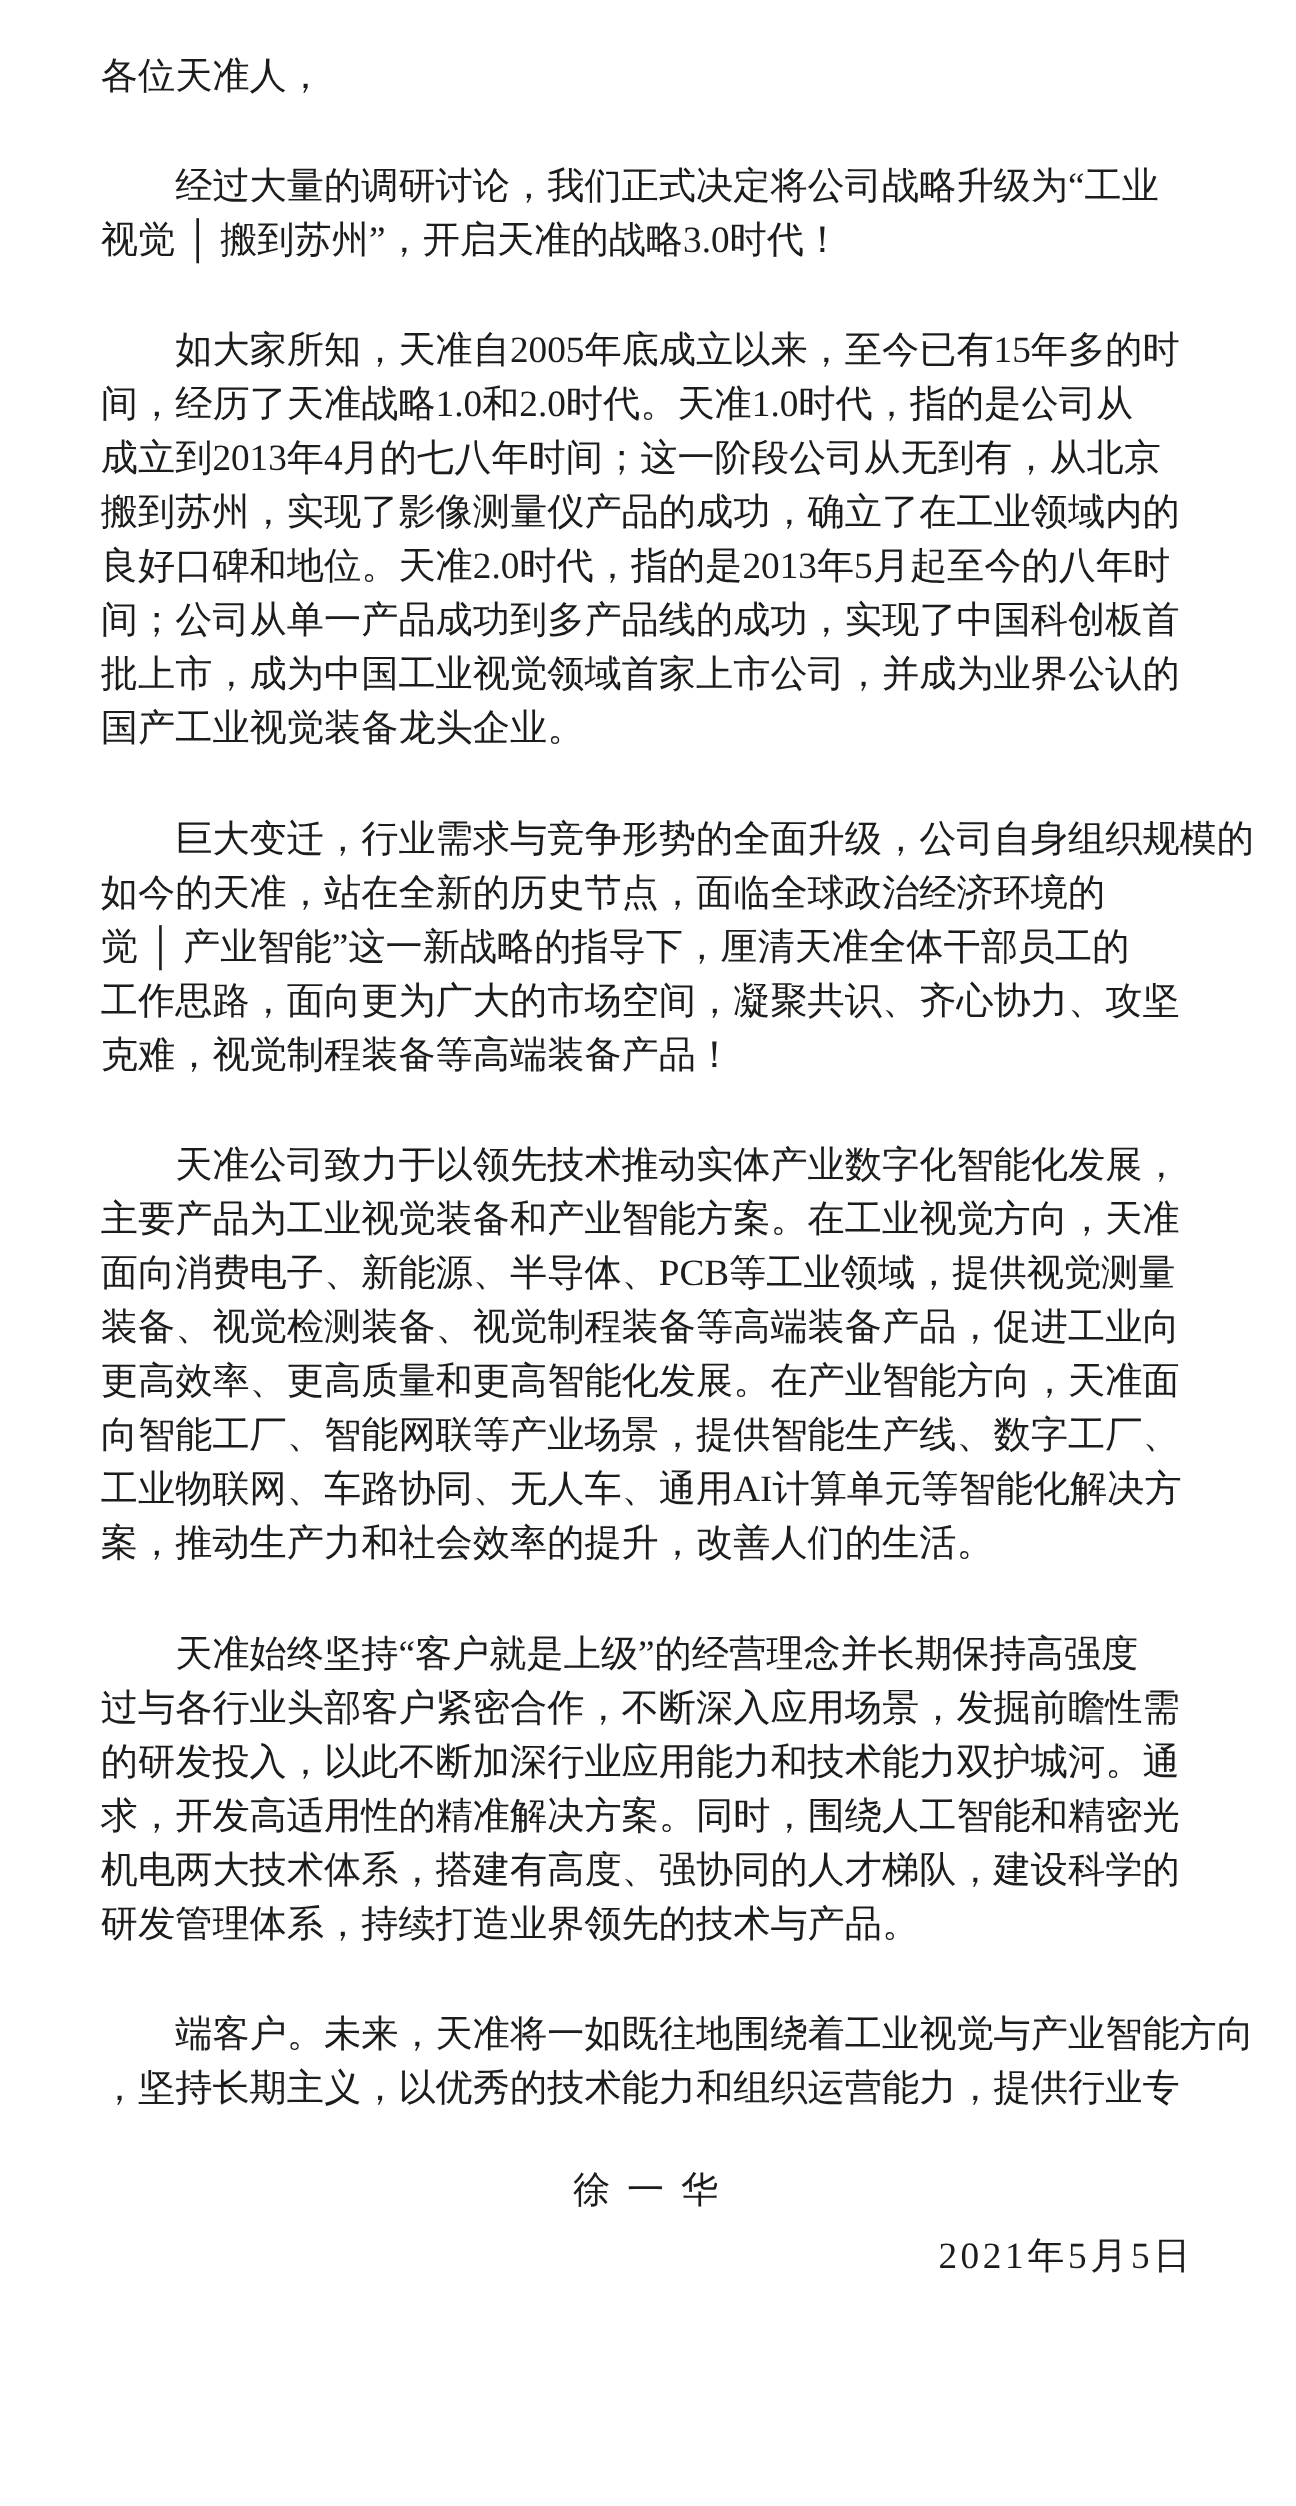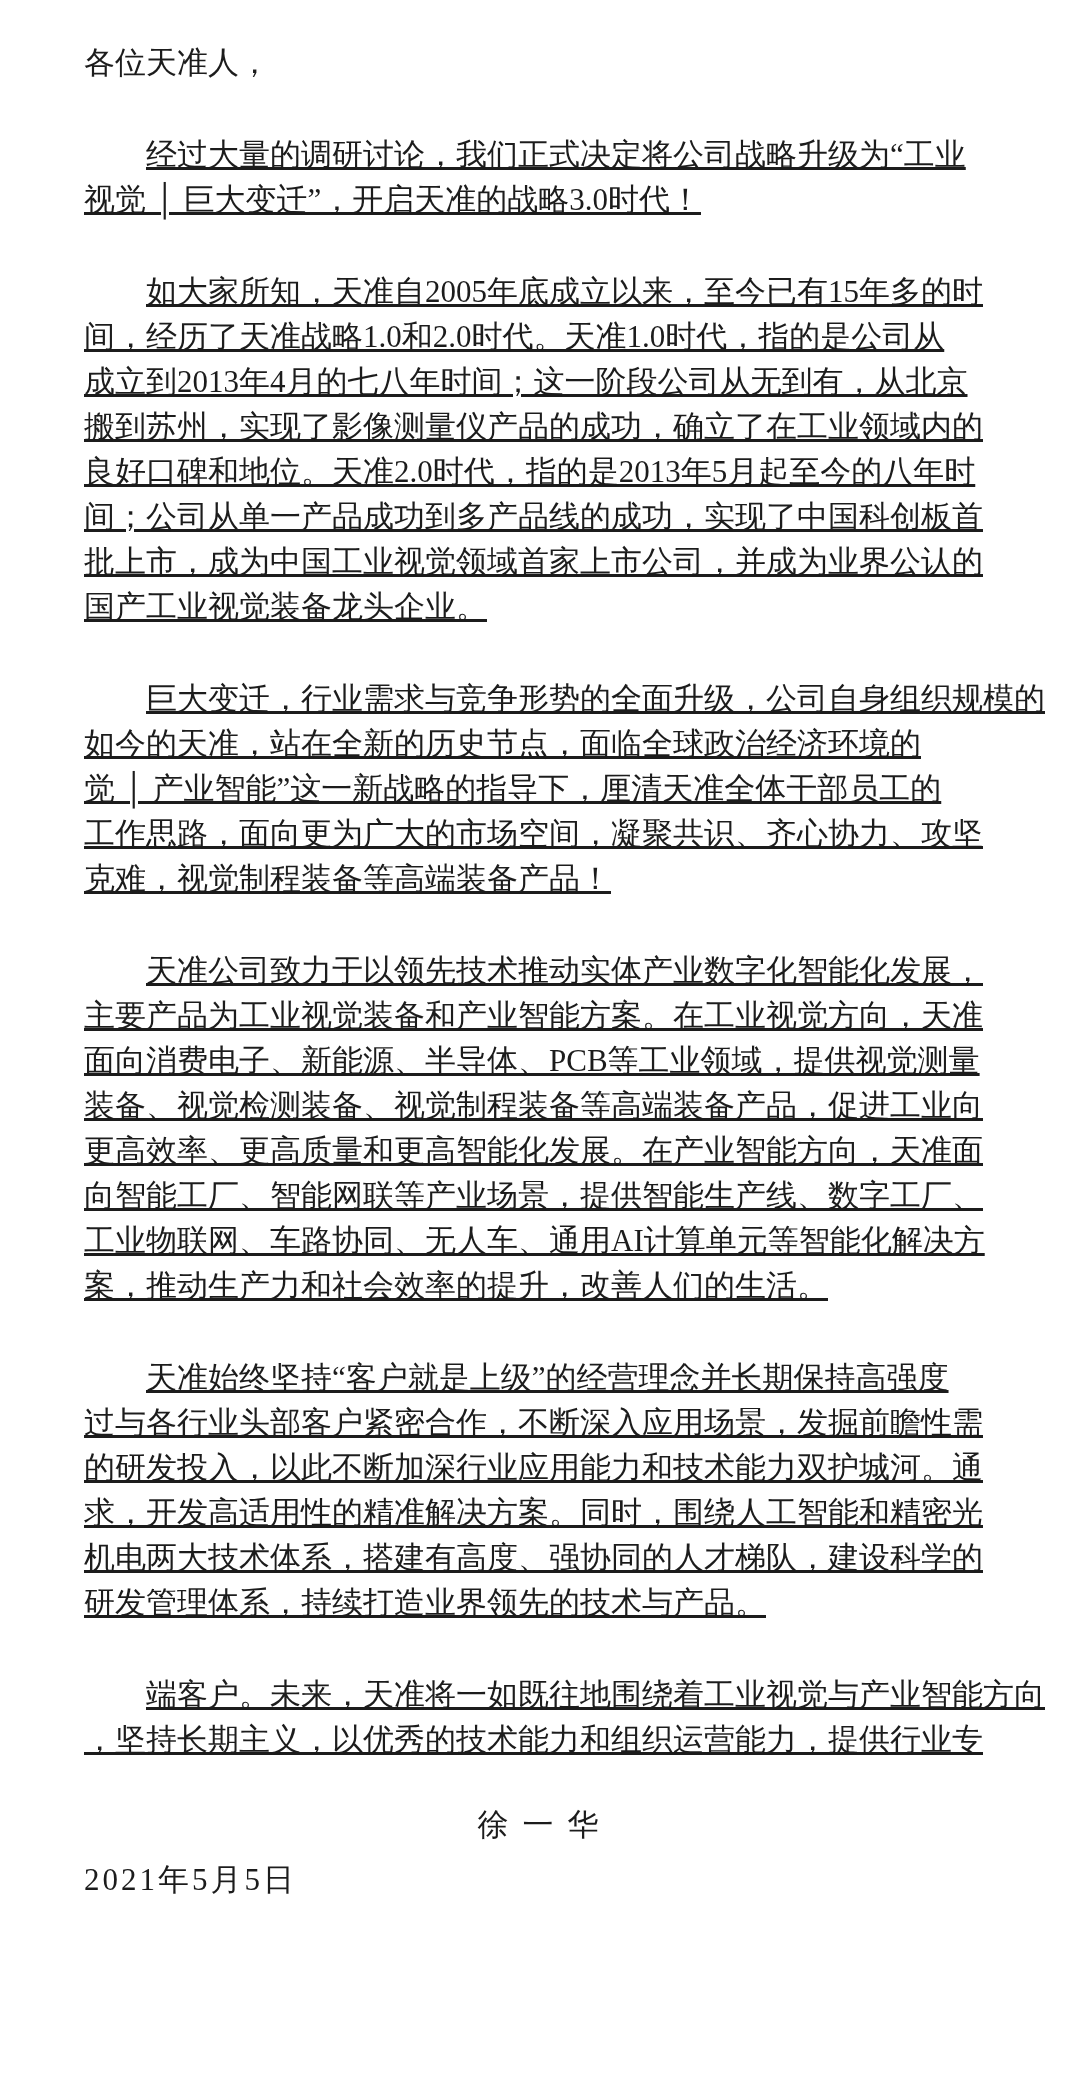--- a/index.html
+++ b/index.html
@@ -26,54 +26,53 @@
     line-height: 45px;
     white-space: nowrap;
   }
   .para {
     margin-top: 47px;
     font-size: 31px;
     line-height: 45px;
   }
   .para .line {
     white-space: nowrap;
-    text-decoration: underline;
   }
   .para .line:first-child {
     text-indent: 62px;
   }
   .signature {
     margin-top: 40px;
     font-size: 31px;
     line-height: 45px;
     text-align: center;
     letter-spacing: 14px;
     margin-right: -14px;
     white-space: nowrap;
   }
   .date {
     margin-top: 10px;
     font-size: 31px;
     line-height: 45px;
-    text-align: left;
+    text-align: right;
     letter-spacing: 3px;
     margin-right: -3px;
     white-space: nowrap;
   }
 </style>
 </head>
 <body>
 
 <div class="page">
 
   <div class="greeting">各位天准人，</div>
 
   <div class="para">
     <div class="line">经过大量的调研讨论，我们正式决定将公司战略升级为“工业</div>
-    <div class="line">视觉 │ 巨大变迁”，开启天准的战略3.0时代！</div>
+    <div class="line">视觉 │ 搬到苏州”，开启天准的战略3.0时代！</div>
   </div>
 
   <div class="para">
     <div class="line">如大家所知，天准自2005年底成立以来，至今已有15年多的时</div>
     <div class="line">间，经历了天准战略1.0和2.0时代。天准1.0时代，指的是公司从</div>
     <div class="line">成立到2013年4月的七八年时间；这一阶段公司从无到有，从北京</div>
     <div class="line">搬到苏州，实现了影像测量仪产品的成功，确立了在工业领域内的</div>
     <div class="line">良好口碑和地位。天准2.0时代，指的是2013年5月起至今的八年时</div>
     <div class="line">间；公司从单一产品成功到多产品线的成功，实现了中国科创板首</div>
     <div class="line">批上市，成为中国工业视觉领域首家上市公司，并成为业界公认的</div>

